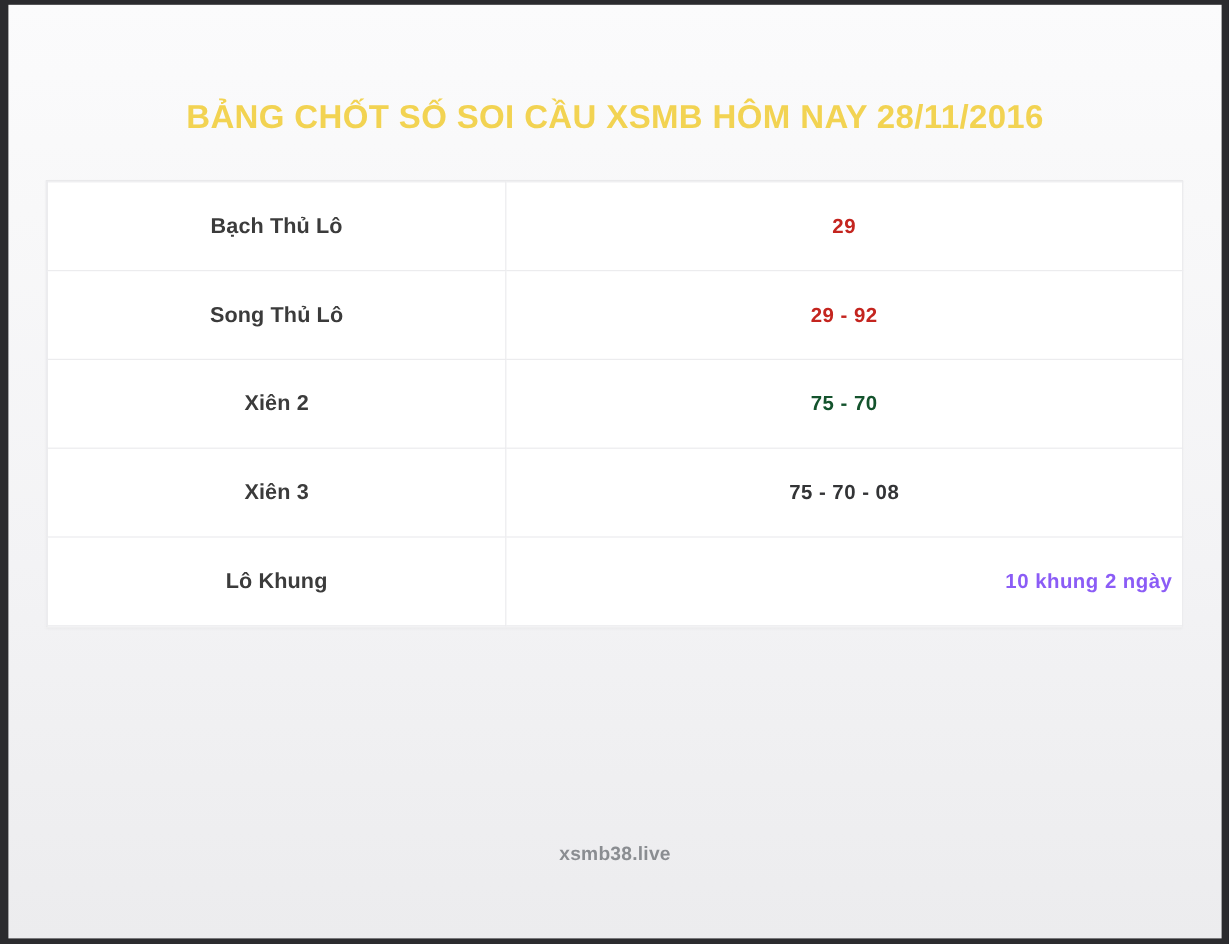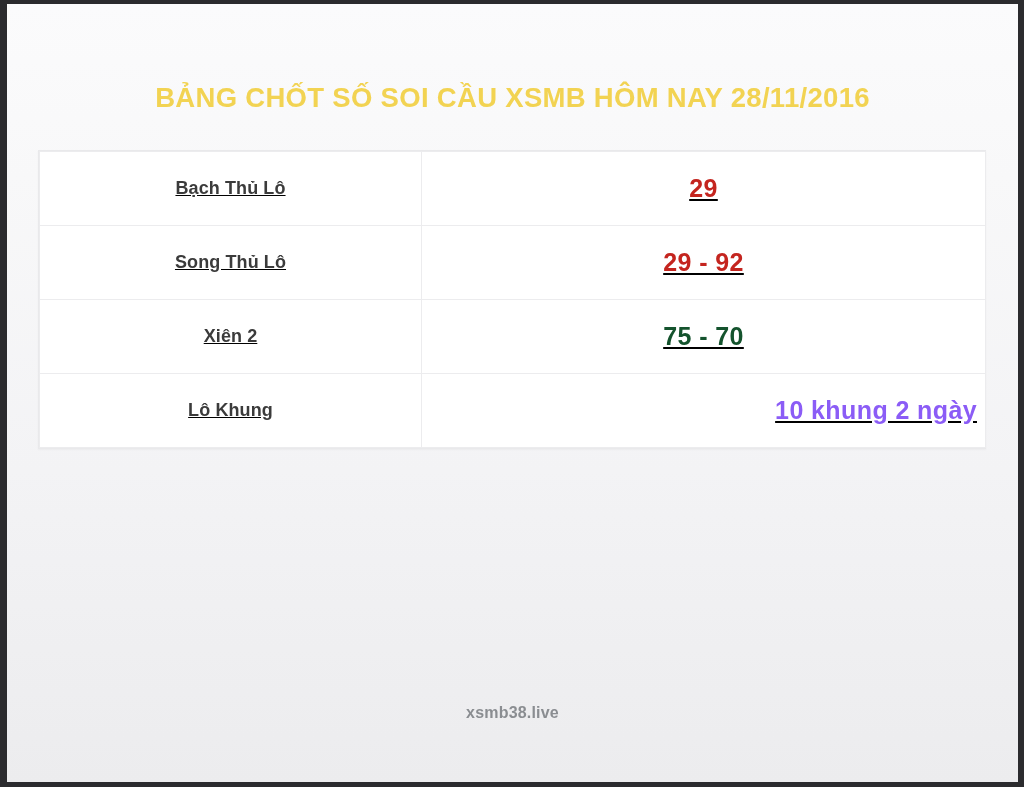--- a/index.html
+++ b/index.html
@@ -53,21 +53,20 @@
 
   
   .table-card {
     position: absolute;
     left: 31px;
     top: 146px;
     width: 948px;
     background: #ffffff;
     border: 1px solid #e9e9eb;
     box-shadow: 0 1px 2px rgba(0,0,0,0.035);
-    text-decoration: underline;
   }
 
   .data-table {
     width: 100%;
     border-collapse: collapse;
     table-layout: fixed;
   }
 
   .data-table td {
     height: 74px;
@@ -85,21 +84,21 @@
 
   .label-text {
     font-size: 18px;
     font-weight: 700;
     color: #3b3b3b;
     letter-spacing: 0.1px;
     display: block;
   }
 
   .value-text {
-    font-size: 25px;
+    font-size: 17px;
     font-weight: 700;
     color: #333436;
     letter-spacing: 0.4px;
     display: block;
   }
 
   .value-text.accent { color: #c4251f; }
 
   
   .footer {
@@ -153,20 +152,28 @@
             <tr>
               <td>
                 <span class="label-text">Xiên 2</span>
               </td>
               <td>
                 <span class="value-text" style="color: #14532d;">75 - 70</span>
               </td>
             </tr>
             <tr>
               <td>
+                <span class="label-text">Xiên 3</span>
+              </td>
+              <td>
+                <span class="value-text" style="color: rgb(51, 52, 54);">75 - 70 - 08</span>
+              </td>
+            </tr>
+            <tr>
+              <td>
                 <span class="label-text">Lô Khung</span>
               </td>
               <td>
                 <span class="value-text" style="color: #8b5cf6; text-align: right;">10 khung 2 ngày</span>
               </td>
             </tr>
           </tbody>
       </table>
     </div>
 

